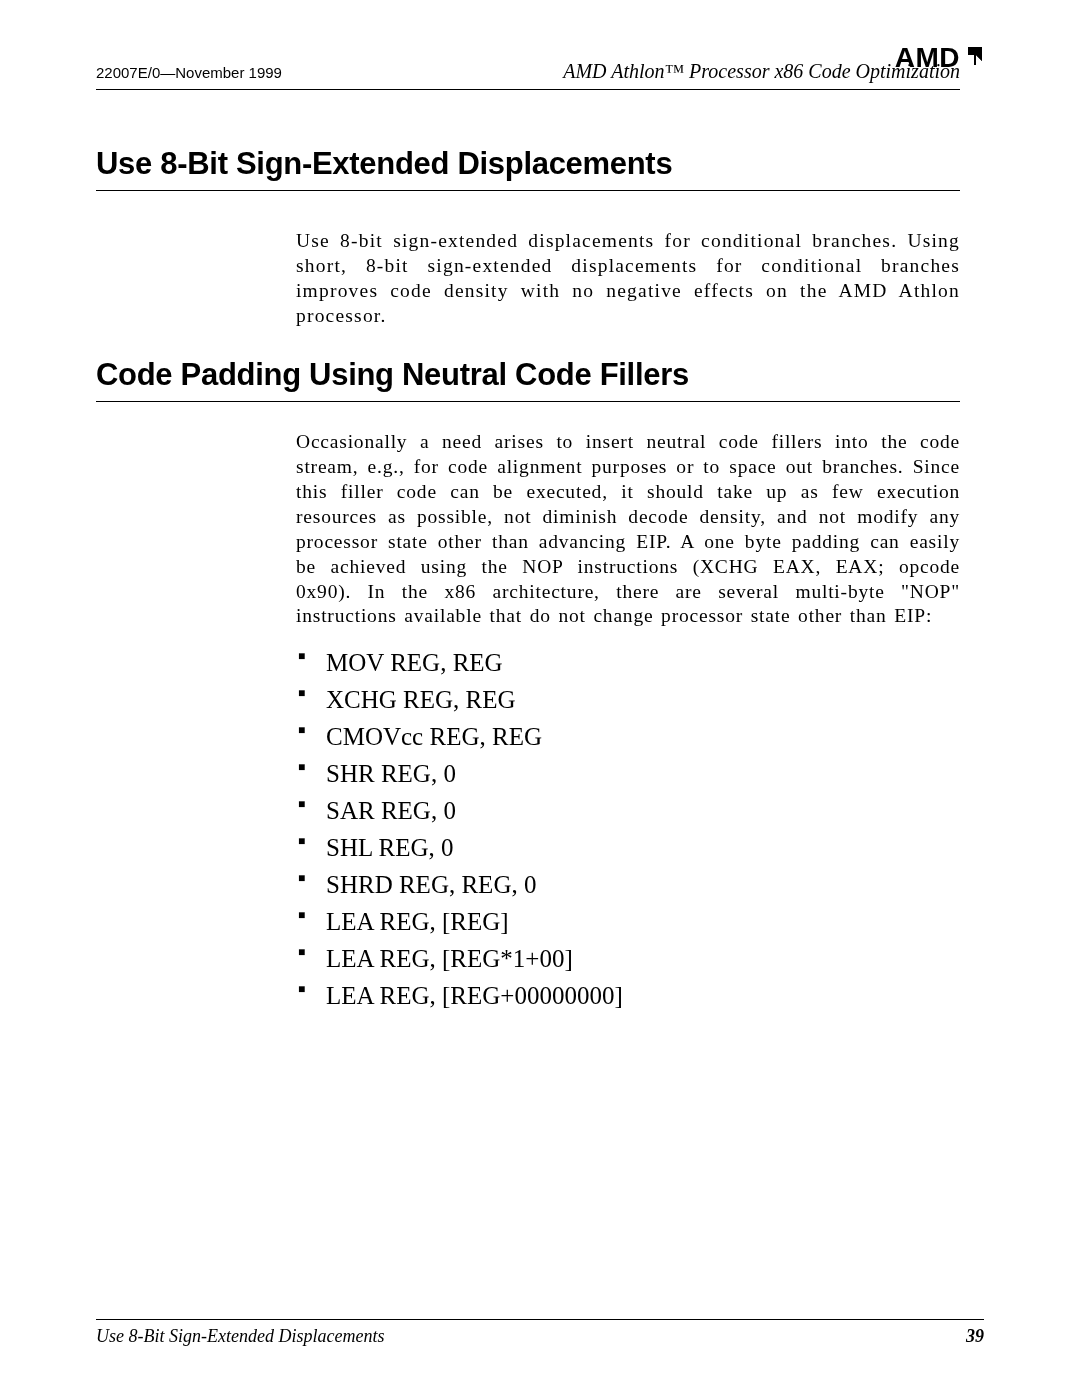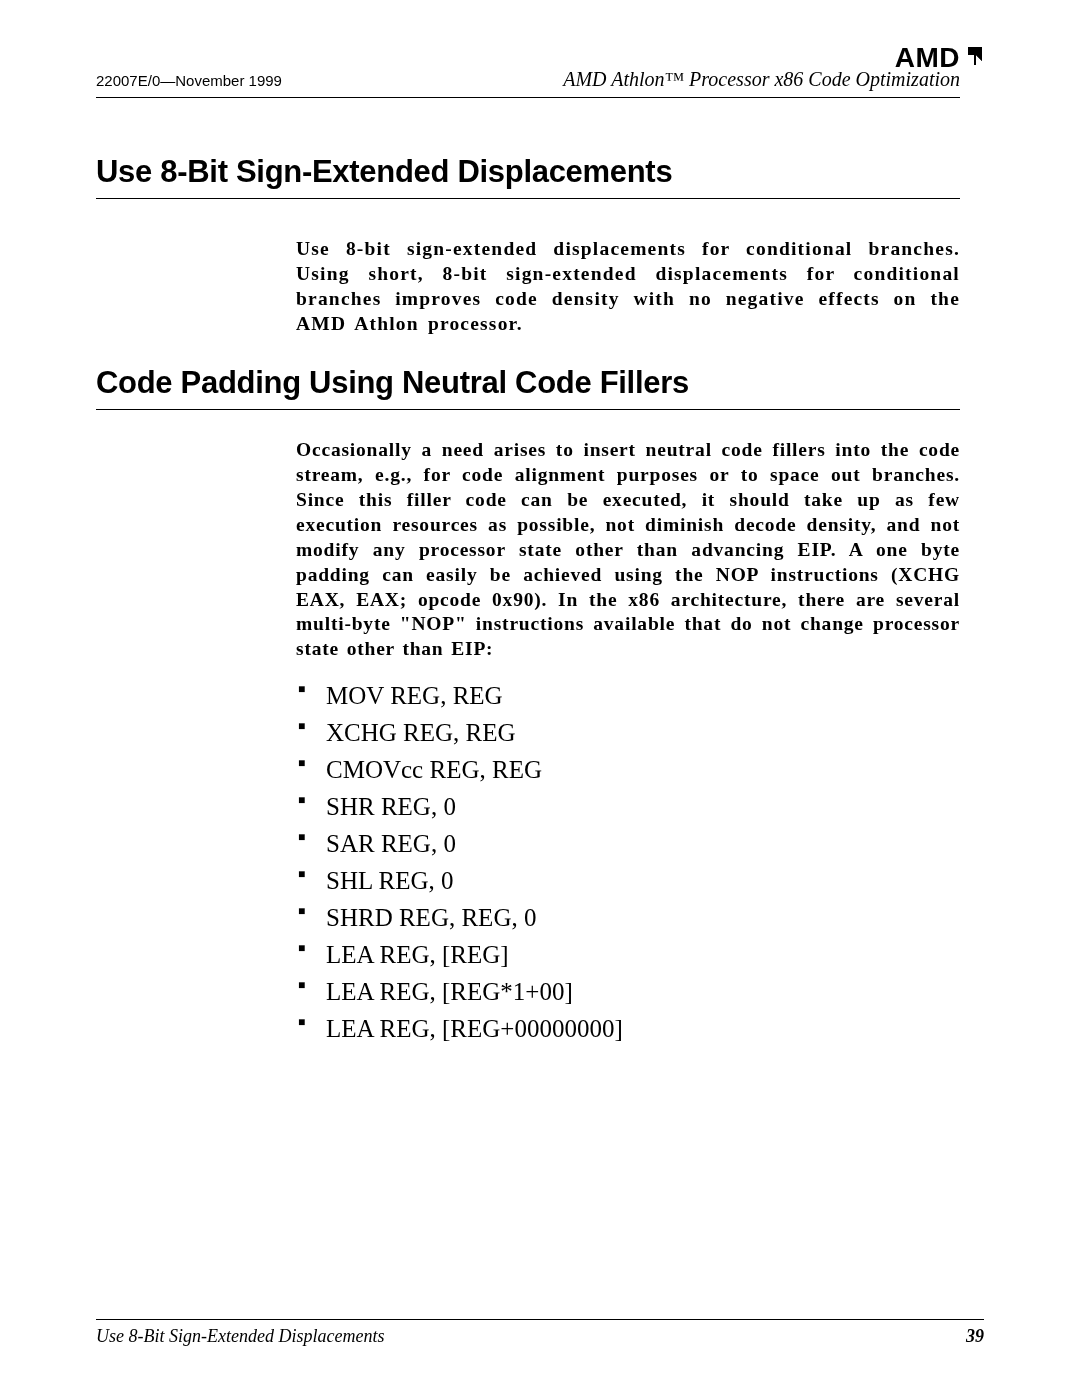--- a/index.html
+++ b/index.html
@@ -27,21 +27,21 @@
     display: flex;
     align-items: center;
   }
   .brand-arrow {
     display: inline-block;
     margin-left: 2px;
     font-size: 28px;
     line-height: 1;
   }
   .header-row {
-    margin-top: 28px;
+    margin-top: 20px;
     display: flex;
     justify-content: space-between;
     align-items: baseline;
     font-size: 17px;
   }
   .header-left {
     font-family: Verdana, Arial, sans-serif;
     font-size: 15px;
   }
   .header-right {
@@ -66,21 +66,20 @@
   }
   .body-block {
     margin-left: 200px;
     margin-top: 38px;
     font-size: 19.5px;
     line-height: 1.28;
   }
   .body-block p {
     margin: 0 0 18px 0;
     text-align: justify;
-    font-weight: bold;
   }
   .stretch1 {
     letter-spacing: 1.2px;
     word-spacing: 3px;
   }
   .stretch2 {
     letter-spacing: 0.8px;
     word-spacing: 2px;
   }
   ul.squares {

